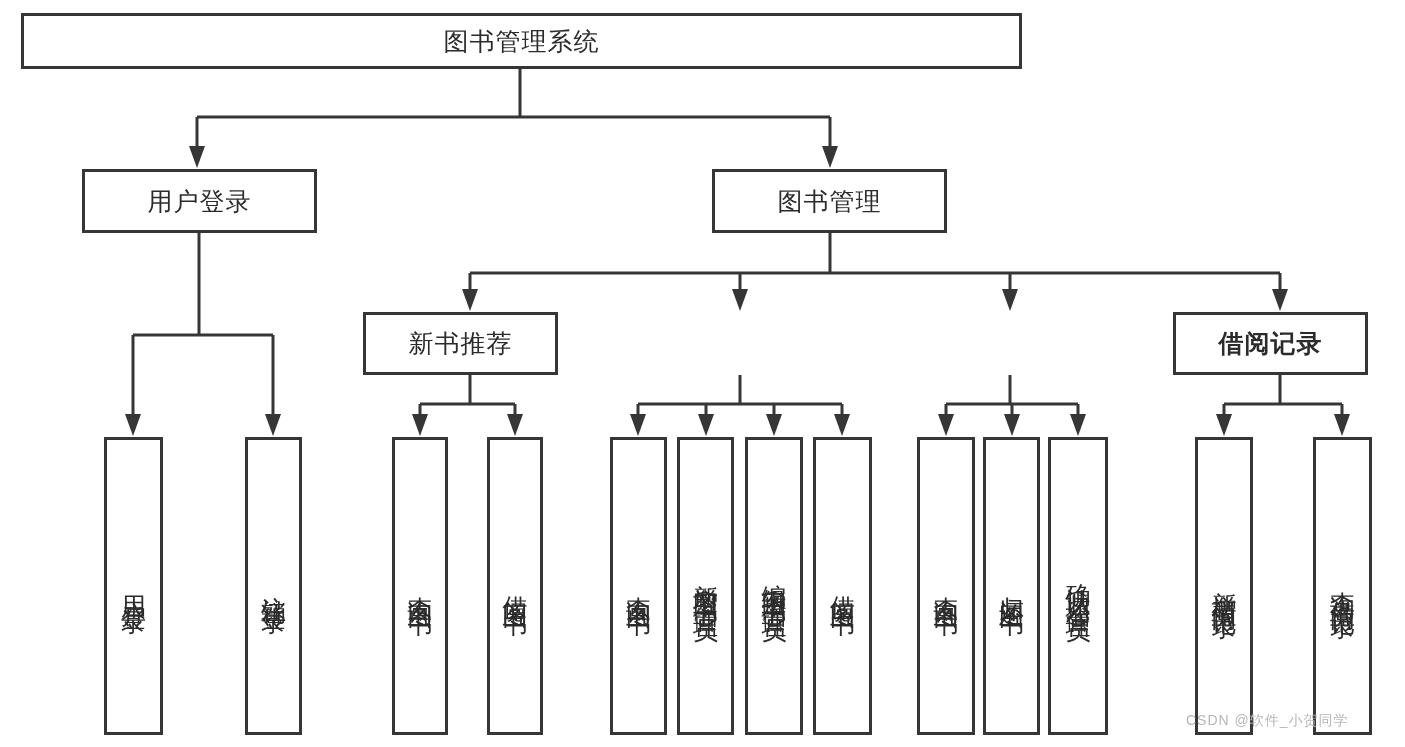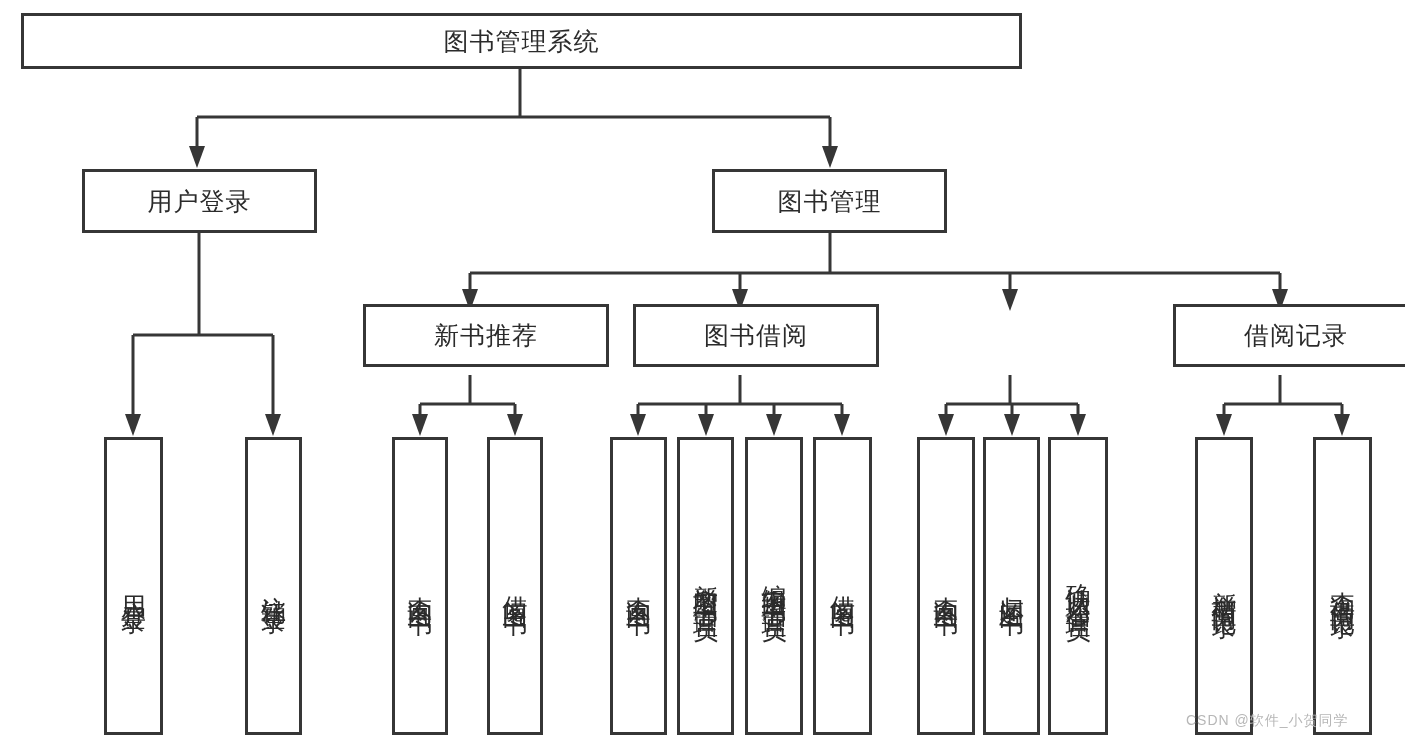--- a/index.html
+++ b/index.html
@@ -30,21 +30,21 @@
     position:absolute;
     box-sizing:border-box;
     border:3px solid var(--line);
     background:#ffffff;
     display:flex;align-items:center;justify-content:center;
     color:var(--text);
   }
   .node.h{font-size:25px;letter-spacing:1px;}
   .node.root{left:21px;top:13px;width:1001px;height:56px;}
   .node.lvl2{top:169px;width:235px;height:64px;}
-  .node.lvl3{top:304px;width:246px;height:63px;}
+  .node.lvl3{top:312px;width:195px;height:63px;}
   .node.leaf{top:437px;height:298px;}
   .vtext{
     writing-mode:vertical-rl;
     text-orientation:mixed;
     font-size:25px;
     line-height:1;
     letter-spacing:5px;
     color:var(--text);
     white-space:nowrap;
   }
@@ -106,24 +106,21 @@
   <div class="node h lvl2" style="left:82px;">
     <span>用户登录</span>
   </div>
   <div class="node h lvl2" style="left:712px;">
     <span>图书管理</span>
   </div>
 
   <div class="node h lvl3" style="left:363px;">
     <span>新书推荐</span>
   </div>
-  <div class="node h lvl3" style="left:633px;">
-    <span>图书借阅</span>
-  </div>
-  <div class="node h lvl3" style="left:1173px;">
+  <div class="node h lvl3" style="left:1173px;font-weight:bold;">
     <span>借阅记录</span>
   </div>
 
   <div class="node leaf" style="left:104px;width:59px;">
     <span class="vtext">用户登录</span>
   </div>
   <div class="node leaf" style="left:245px;width:57px;">
     <span class="vtext">注销登录</span>
   </div>
 

